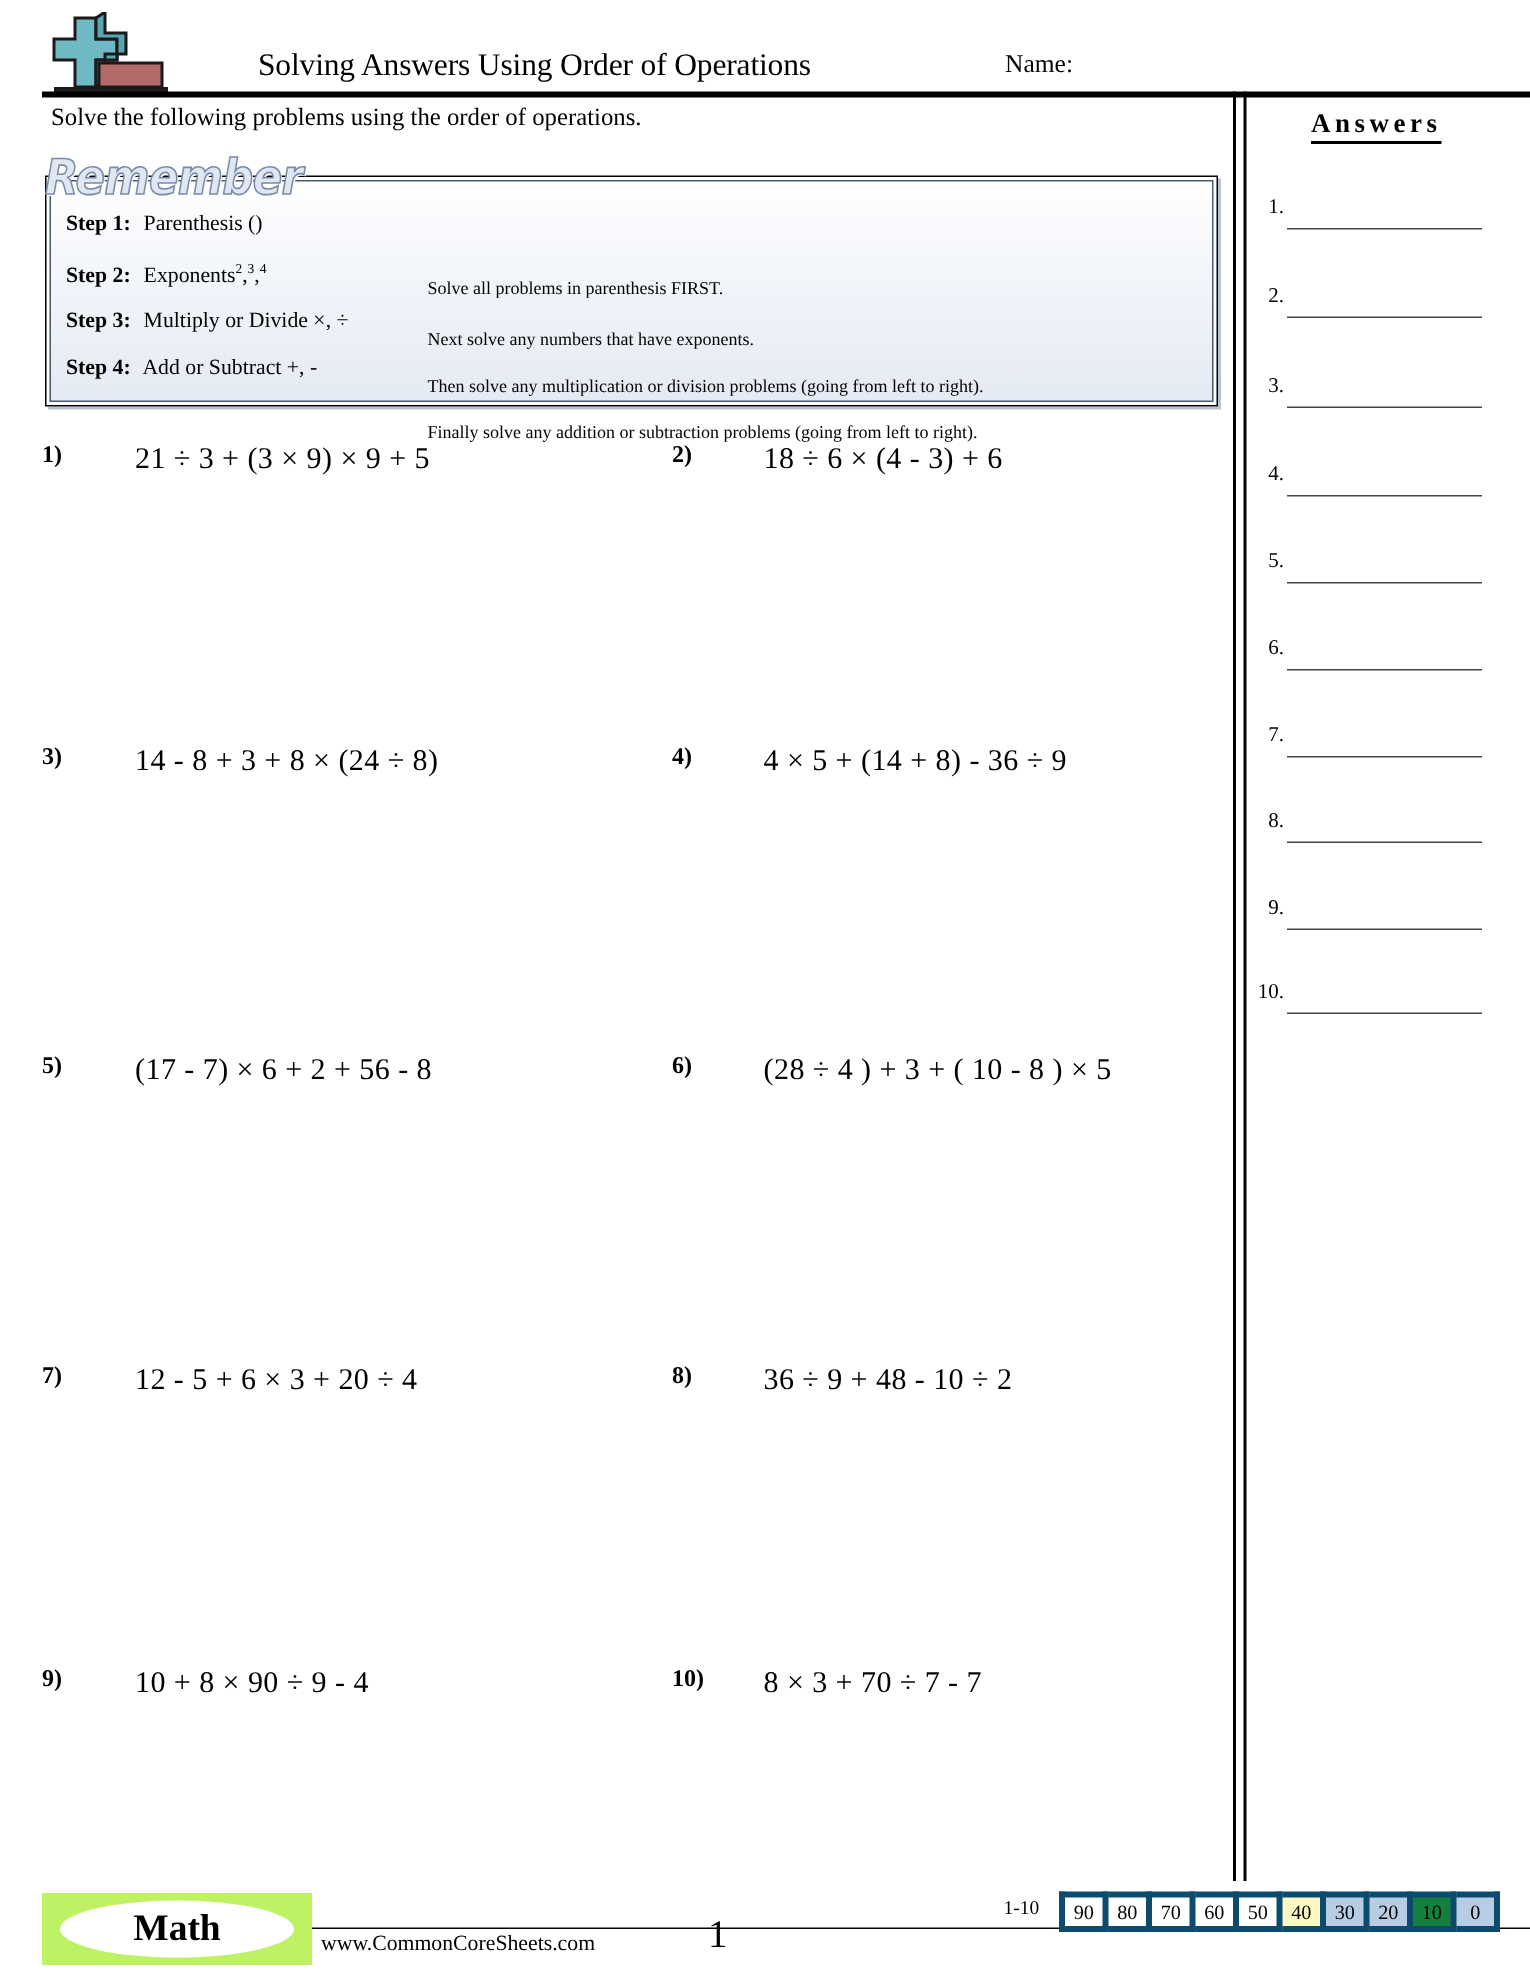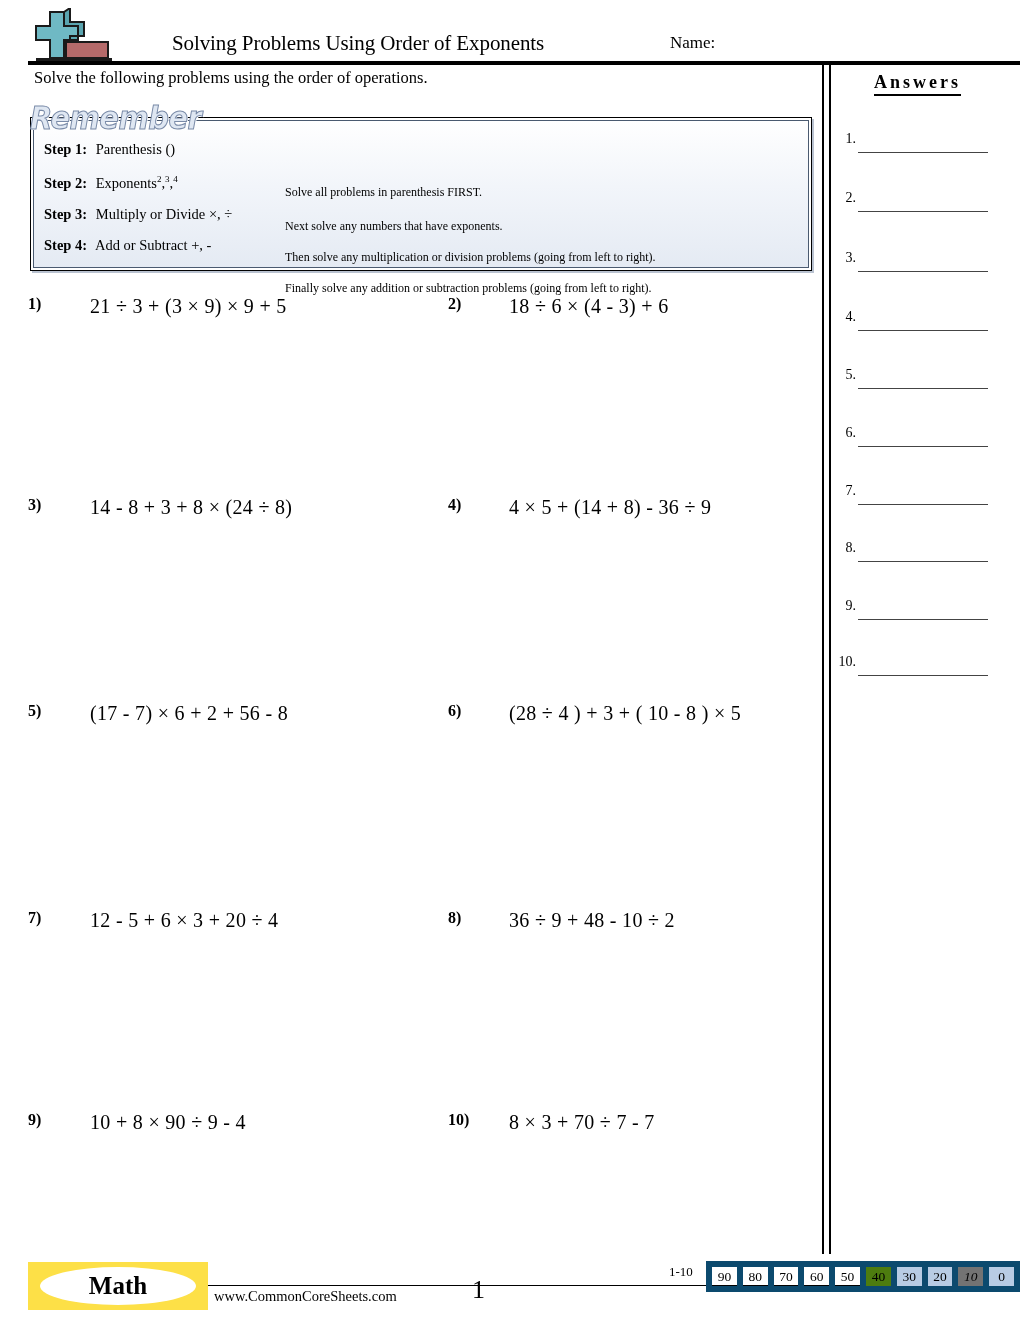--- a/index.html
+++ b/index.html
@@ -160,21 +160,21 @@
     width: 812px;
     height: 1px;
     background: #000;
   }
   #math-badge {
     position: absolute;
     left: 28px;
     top: 1262px;
     width: 180px;
     height: 48px;
-    background: #fde047;
+    background: #bef264;
   }
   #math-ellipse {
     position: absolute;
     left: 12px;
     top: 5px;
     width: 156px;
     height: 38px;
     background: #fff;
     border-radius: 50%;
   }
@@ -207,41 +207,41 @@
     top: 1264px;
     font-size: 13px;
   }
   #score-table {
     position: absolute;
     left: 706px;
     top: 1261px;
     border-collapse: collapse;
   }
   #score-table td {
-    border: 6px solid #0c4a6e;
+    border: 4px solid #0c4a6e;
     width: 25px;
     height: 19px;
     text-align: center;
     font-size: 13.5px;
     padding: 0;
   }
 </style>
 </head>
 <body>
 
 <div id="header-logo">
   <svg width="92" height="58" viewBox="0 0 92 58">
     <rect x="8" y="50" width="76" height="4" fill="#1a1a1a"></rect>
     <polygon points="22,4 36,4 36,18 50,18 50,32 36,32 36,50 22,50 22,32 8,32 8,18 22,18" fill="#6fb9c4" stroke="#1a1a1a" stroke-width="2"></polygon>
     <polygon points="36,4 42,0 42,14 56,14 56,28 42,28 42,46 36,50 36,32 50,32 50,18 36,18" fill="#5aa5b0" stroke="#1a1a1a" stroke-width="2"></polygon>
     <rect x="38" y="34" width="42" height="16" fill="#b56a6a" stroke="#1a1a1a" stroke-width="2"></rect>
   </svg>
 </div>
 
-<div id="worksheet-title">Solving Problems Using Order of Exponents</div>
+<div id="worksheet-title">Solving Answers Using Order of Operations</div>
 <div id="name-label">Name:</div>
 <div id="header-rule"></div>
 <div id="instructions">Solve the following problems using the order of operations.</div>
 
 <div id="remember-box">
   <div id="remember-inner"></div>
 </div>
 <div id="remember-word">Remember</div>
 
 <div class="step-row" style="left:44px; top:141px;">
@@ -330,20 +330,20 @@
 <div id="score-label">1-10</div>
 
 <table id="score-table">
   <tbody>
       <tr>
     <td>90</td>
     <td>80</td>
     <td>70</td>
     <td>60</td>
     <td>50</td>
-    <td class="hl" style="background: #4d7c0f;">40</td>
+    <td class="hl" style="background: #fef9c3;">40</td>
     <td class="hl" style="background: rgb(184, 204, 228);">30</td>
     <td class="hl" style="background: rgb(184, 204, 228);">20</td>
-    <td class="hl" style="background: #737373; font-style: italic;">10</td>
+    <td class="hl" style="background: #15803d;">10</td>
     <td class="hl" style="background: rgb(184, 204, 228);">0</td>
   </tr>
 </tbody>
   </table>
 
 </body></html>

